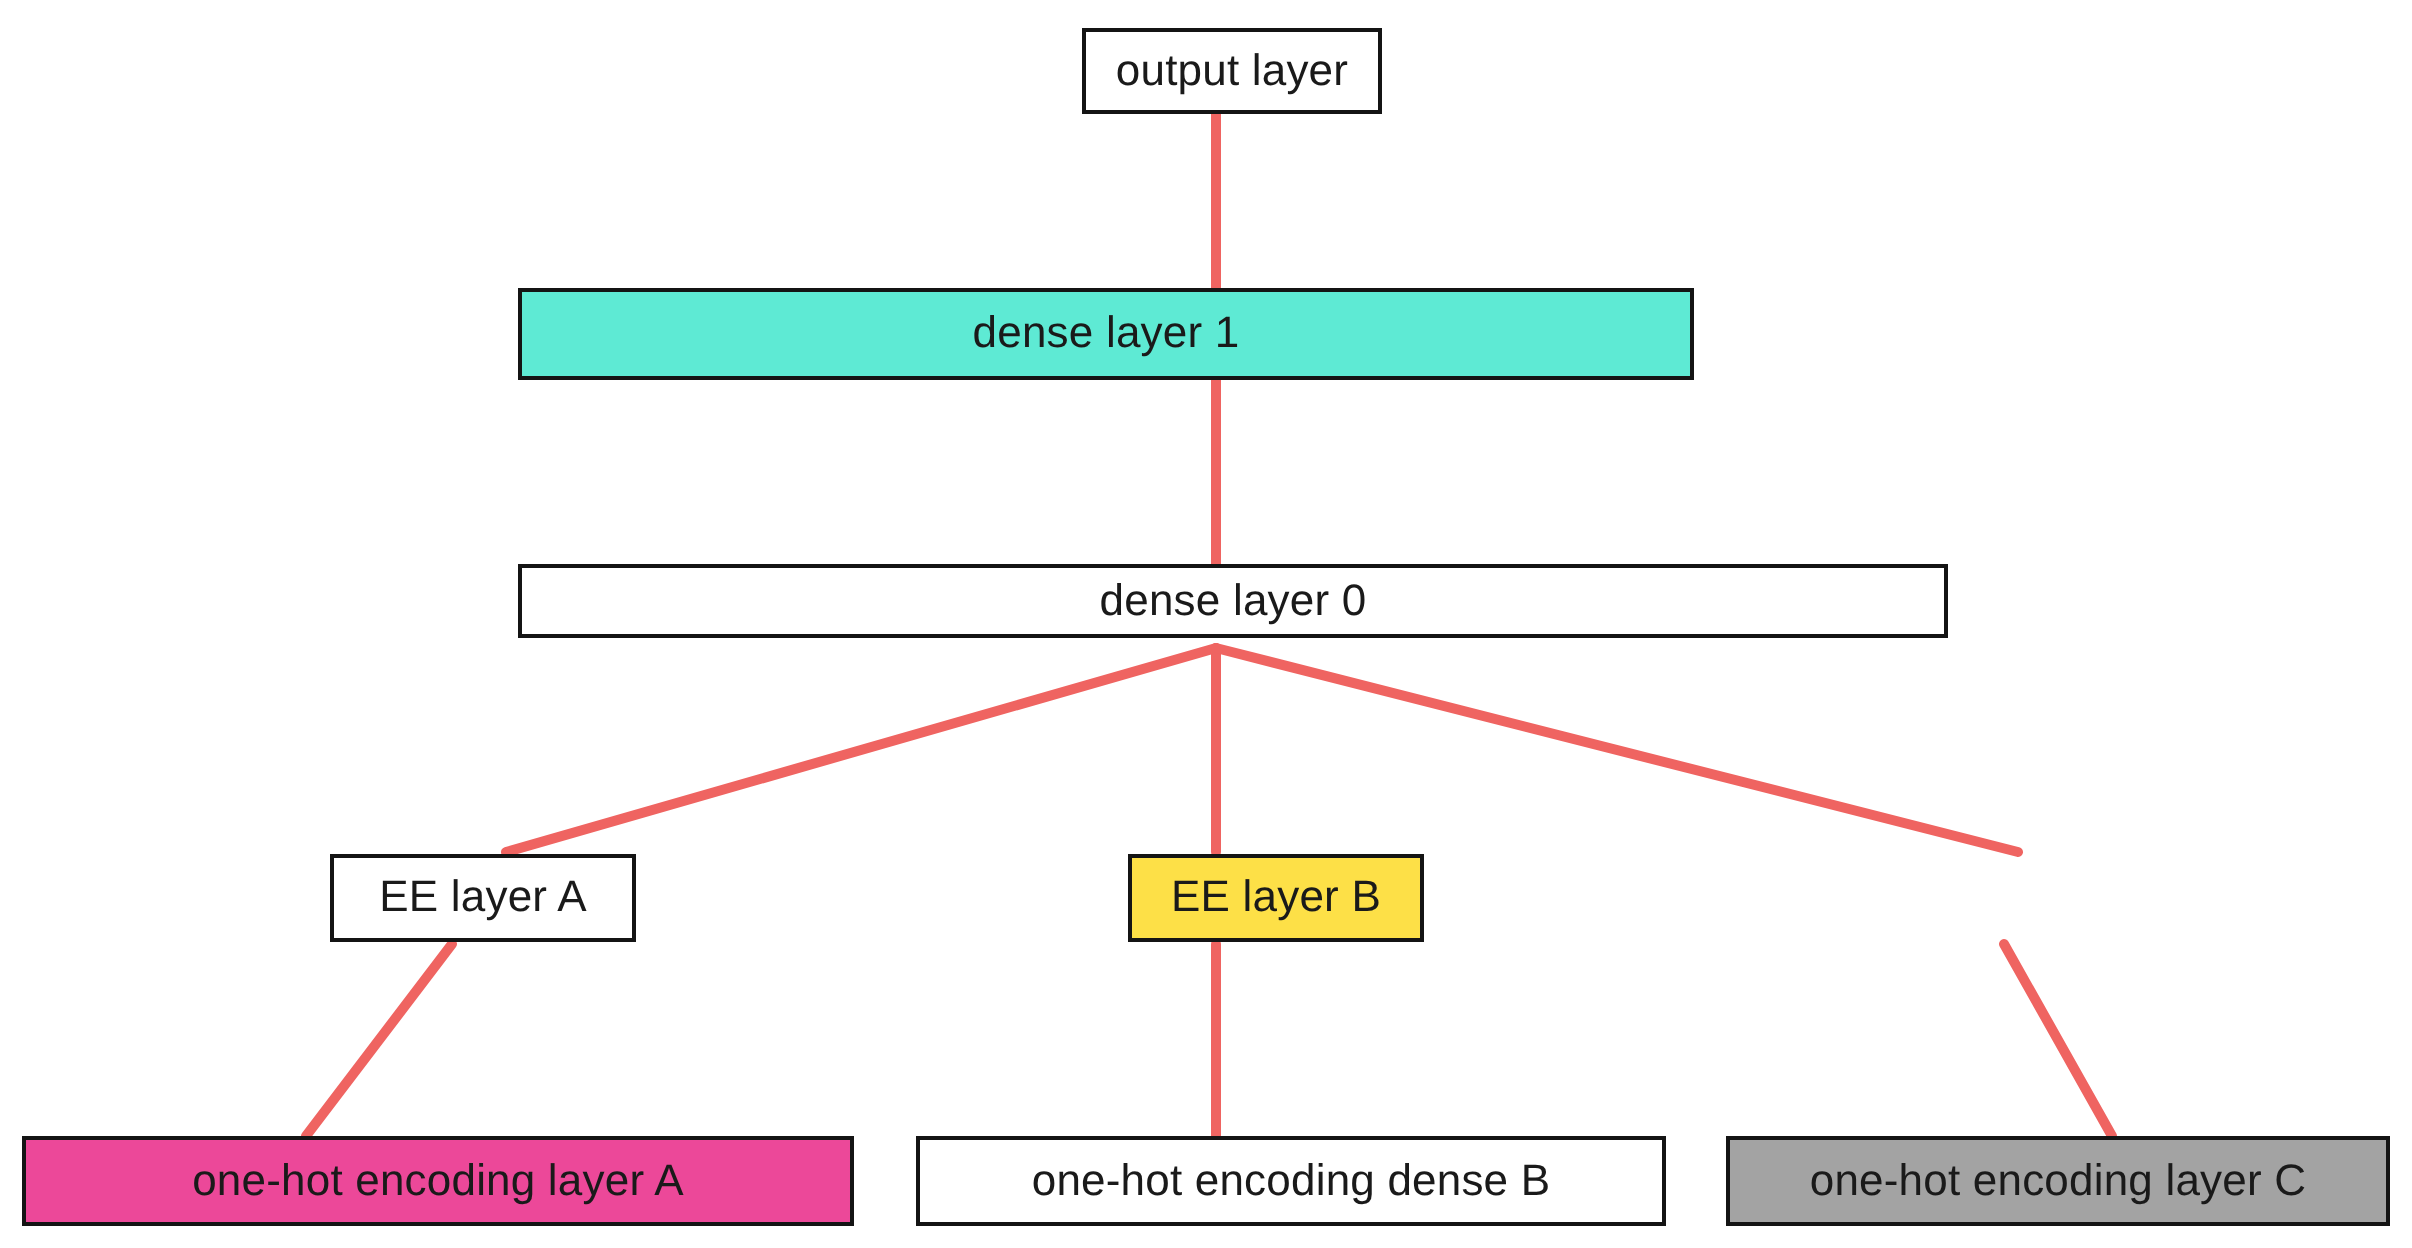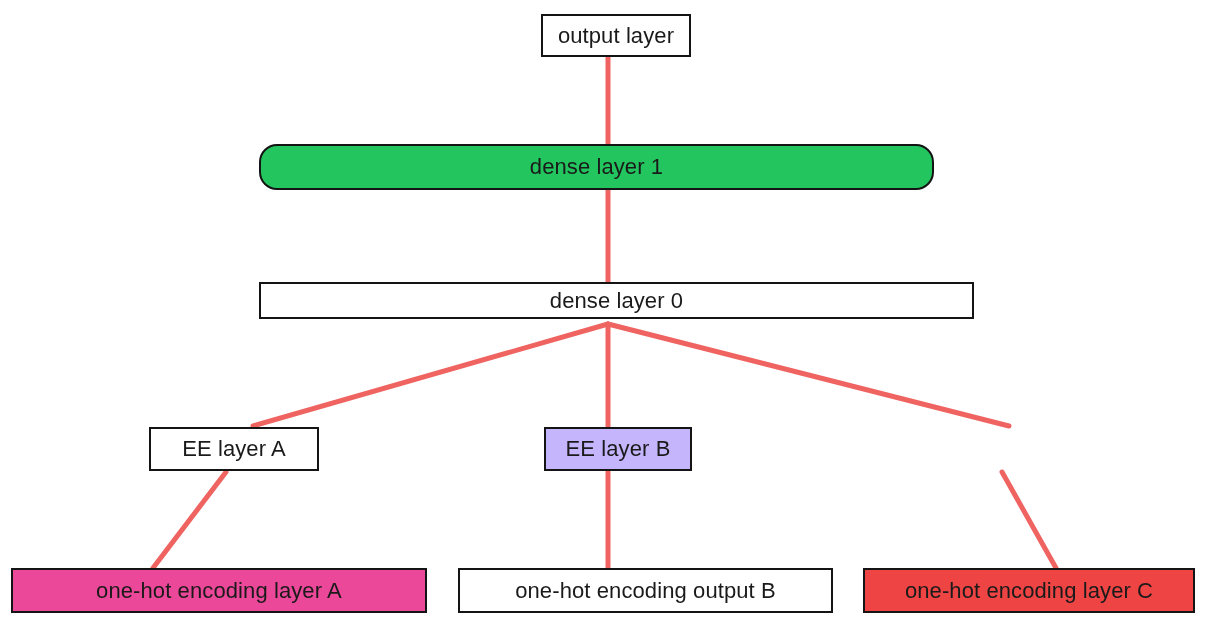--- a/index.html
+++ b/index.html
@@ -60,35 +60,35 @@
         <line x1="1009" y1="426" x2="608" y2="324" stroke="#ef6461" stroke-width="5"></line>
         <line x1="153" y1="568" x2="226" y2="472" stroke="#ef6461" stroke-width="5"></line>
         <line x1="608" y1="568" x2="608" y2="472" stroke="#ef6461" stroke-width="5"></line>
         <line x1="1056" y1="568" x2="1002" y2="472" stroke="#ef6461" stroke-width="5"></line>
       </g>
   </svg>
 
   <div class="node" style="left: 541px; top: 14px; width: 150px; height: 43px; border-color: rgb(20, 20, 20); background: rgb(255, 255, 255); color: rgb(26, 26, 26);">
     <span class="node-label">output layer</span>
   </div>
-  <div class="node" style="left: 259px; top: 144px; width: 675px; height: 46px; border-color: rgb(20, 20, 20); background: #22c55e; color: rgb(26, 26, 26); border-radius: 18px;">
+  <div class="node" style="left: 259px; top: 144px; width: 588px; height: 46px; border-color: rgb(20, 20, 20); background: #5eead4; color: rgb(26, 26, 26);">
     <span class="node-label">dense layer 1</span>
   </div>
   <div class="node" style="left: 259px; top: 282px; width: 715px; height: 37px; border-color: rgb(20, 20, 20); background: rgb(255, 255, 255); color: rgb(26, 26, 26);">
     <span class="node-label">dense layer 0</span>
   </div>
-  <div class="node" style="left: 149px; top: 427px; width: 170px; height: 44px; border-color: rgb(20, 20, 20); background: rgb(255, 255, 255); color: rgb(26, 26, 26);">
+  <div class="node" style="left: 165px; top: 427px; width: 153px; height: 44px; border-color: rgb(20, 20, 20); background: rgb(255, 255, 255); color: rgb(26, 26, 26);">
     <span class="node-label">EE layer A</span>
   </div>
-  <div class="node" style="left: 544px; top: 427px; width: 148px; height: 44px; border-color: rgb(20, 20, 20); background: #c4b5fd; color: rgb(26, 26, 26); align-items: center;">
+  <div class="node" style="left: 564px; top: 427px; width: 148px; height: 44px; border-color: rgb(20, 20, 20); background: #fde047; color: rgb(26, 26, 26); align-items: center;">
     <span class="node-label">EE layer B</span>
   </div>
   <div class="node" style="left: 11px; top: 568px; width: 416px; height: 45px; border-color: rgb(20, 20, 20); background: #ec4899; color: rgb(26, 26, 26);">
     <span class="node-label">one-hot encoding layer A</span>
   </div>
   <div class="node" style="left: 458px; top: 568px; width: 375px; height: 45px; border-color: rgb(20, 20, 20); background: rgb(255, 255, 255); color: rgb(26, 26, 26);">
-    <span class="node-label">one-hot encoding output B</span>
+    <span class="node-label">one-hot encoding dense B</span>
   </div>
-  <div class="node" style="left: 863px; top: 568px; width: 332px; height: 45px; border-color: rgb(20, 20, 20); background: #ef4444; color: rgb(26, 26, 26);">
+  <div class="node" style="left: 863px; top: 568px; width: 332px; height: 45px; border-color: rgb(20, 20, 20); background: #a3a3a3; color: rgb(26, 26, 26);">
     <span class="node-label">one-hot encoding layer C</span>
   </div>
 
 </div>
 
 </body></html>

